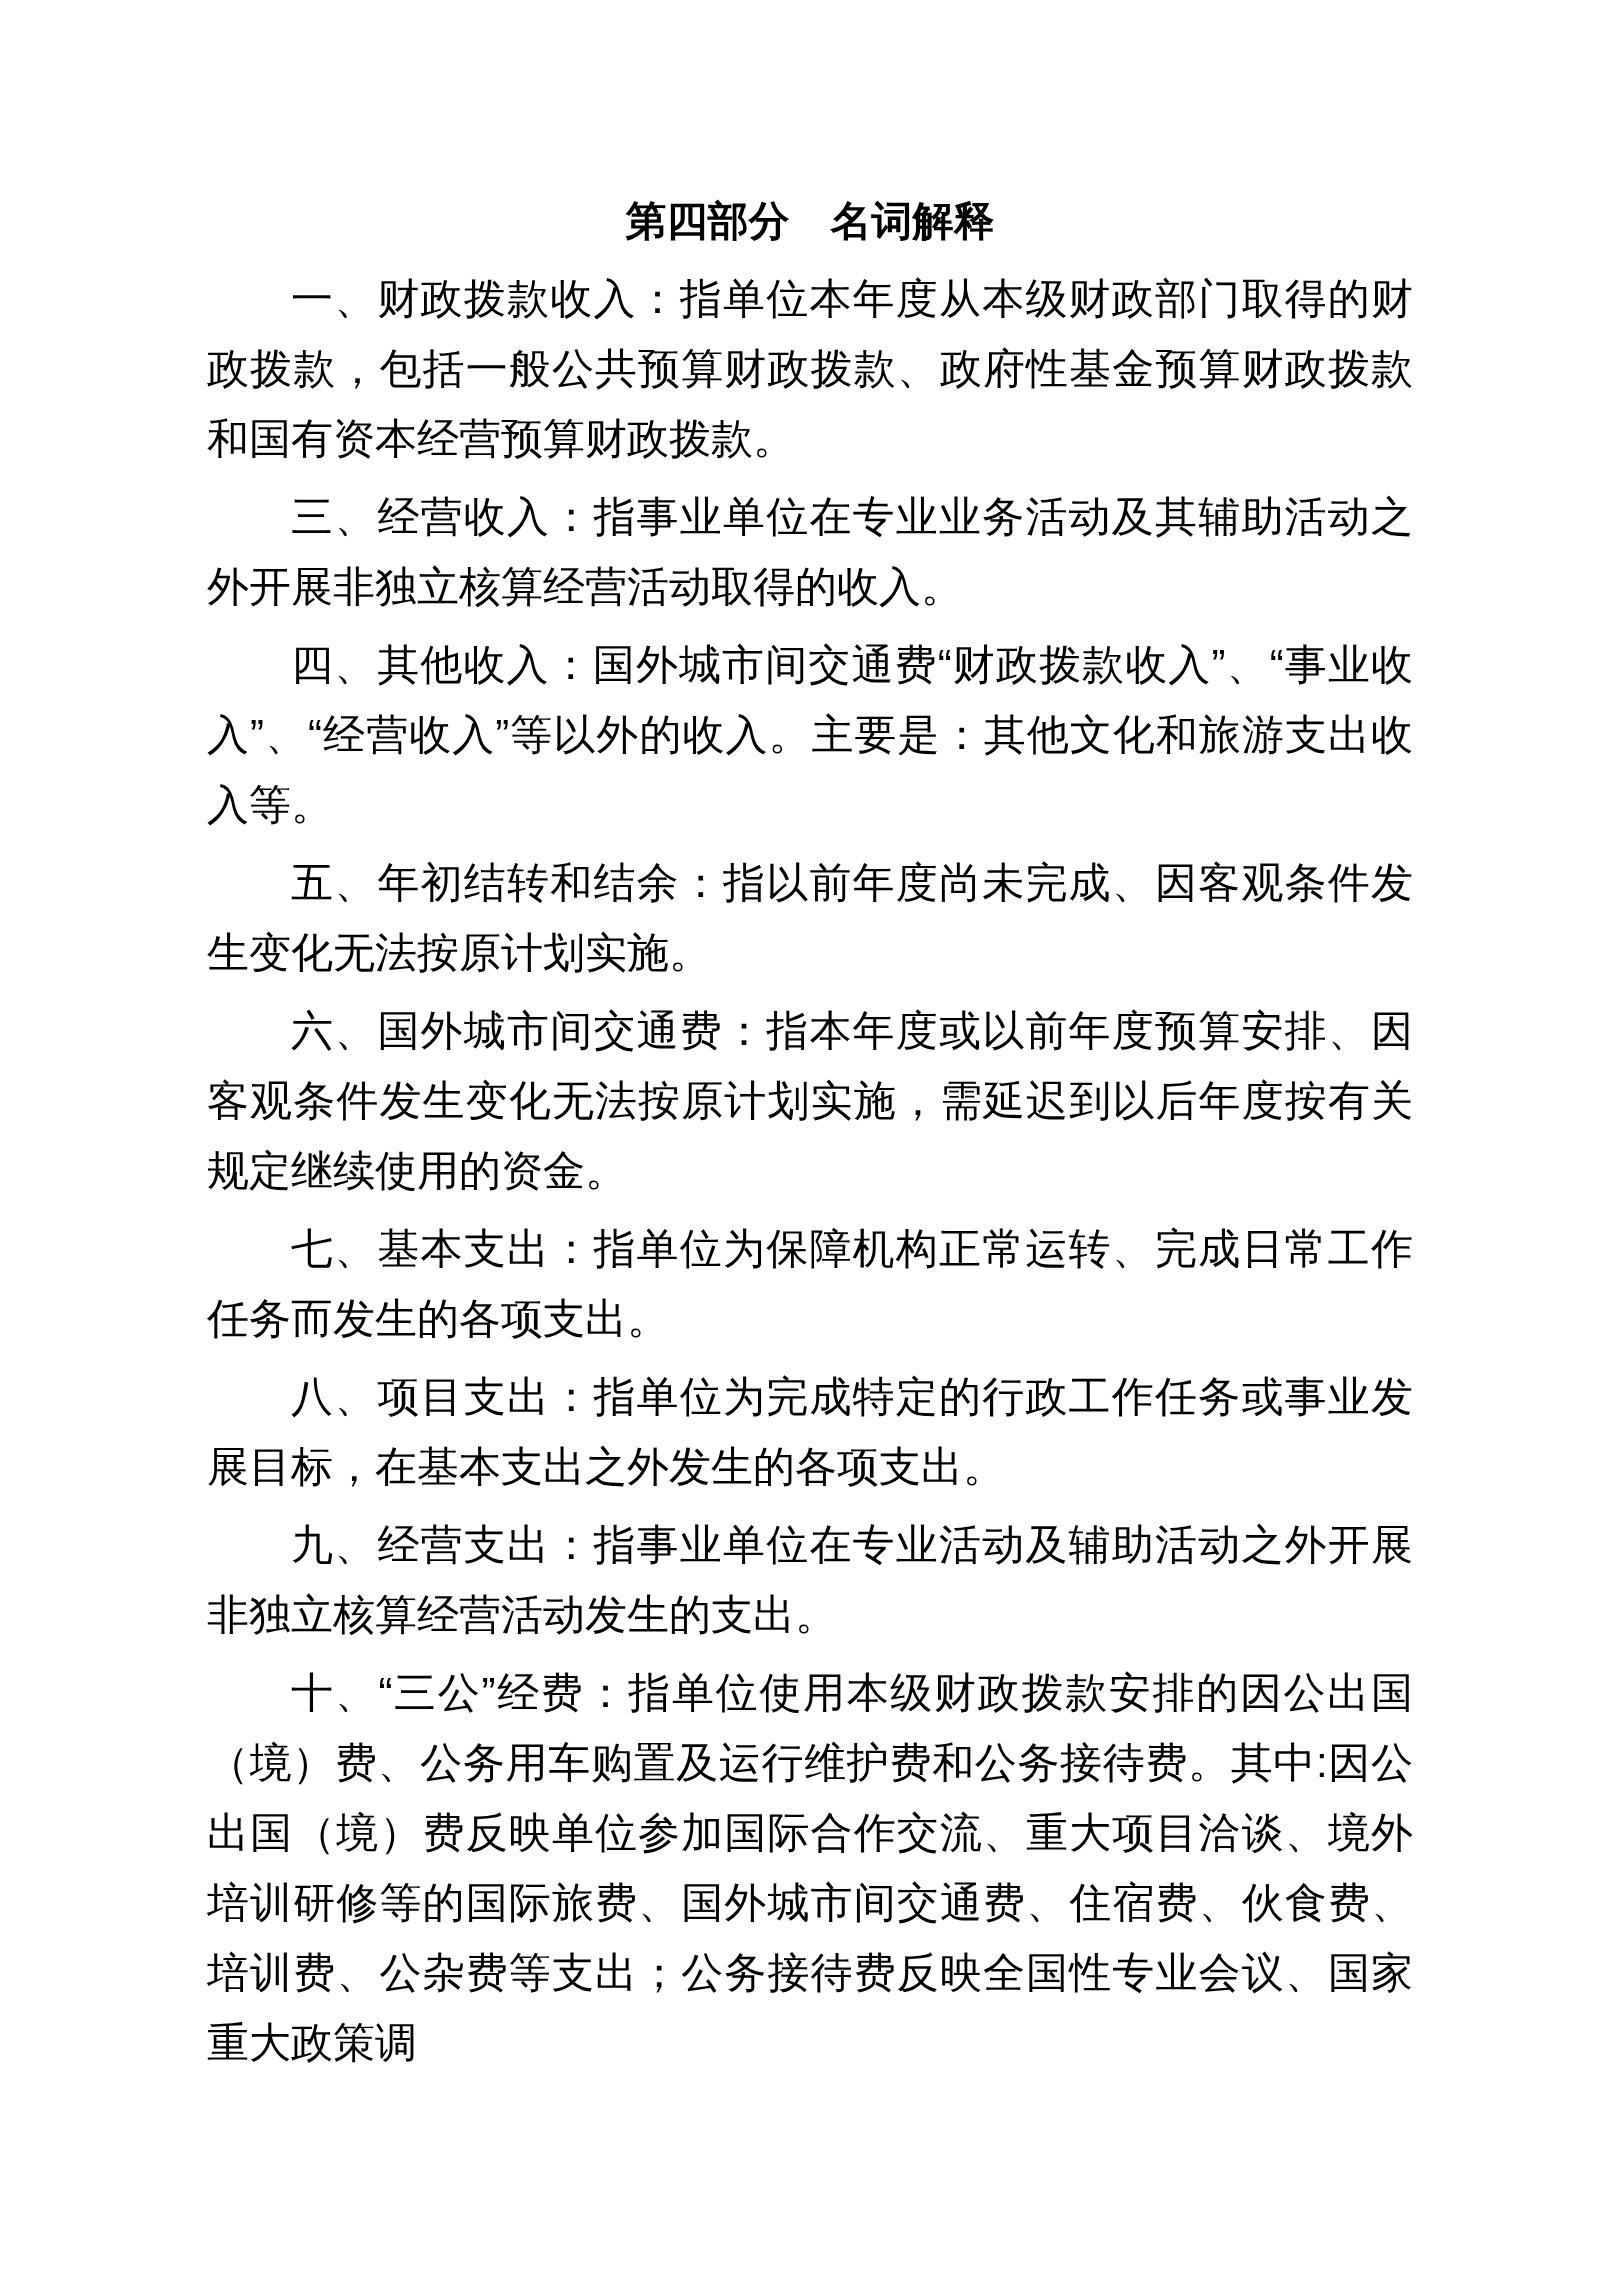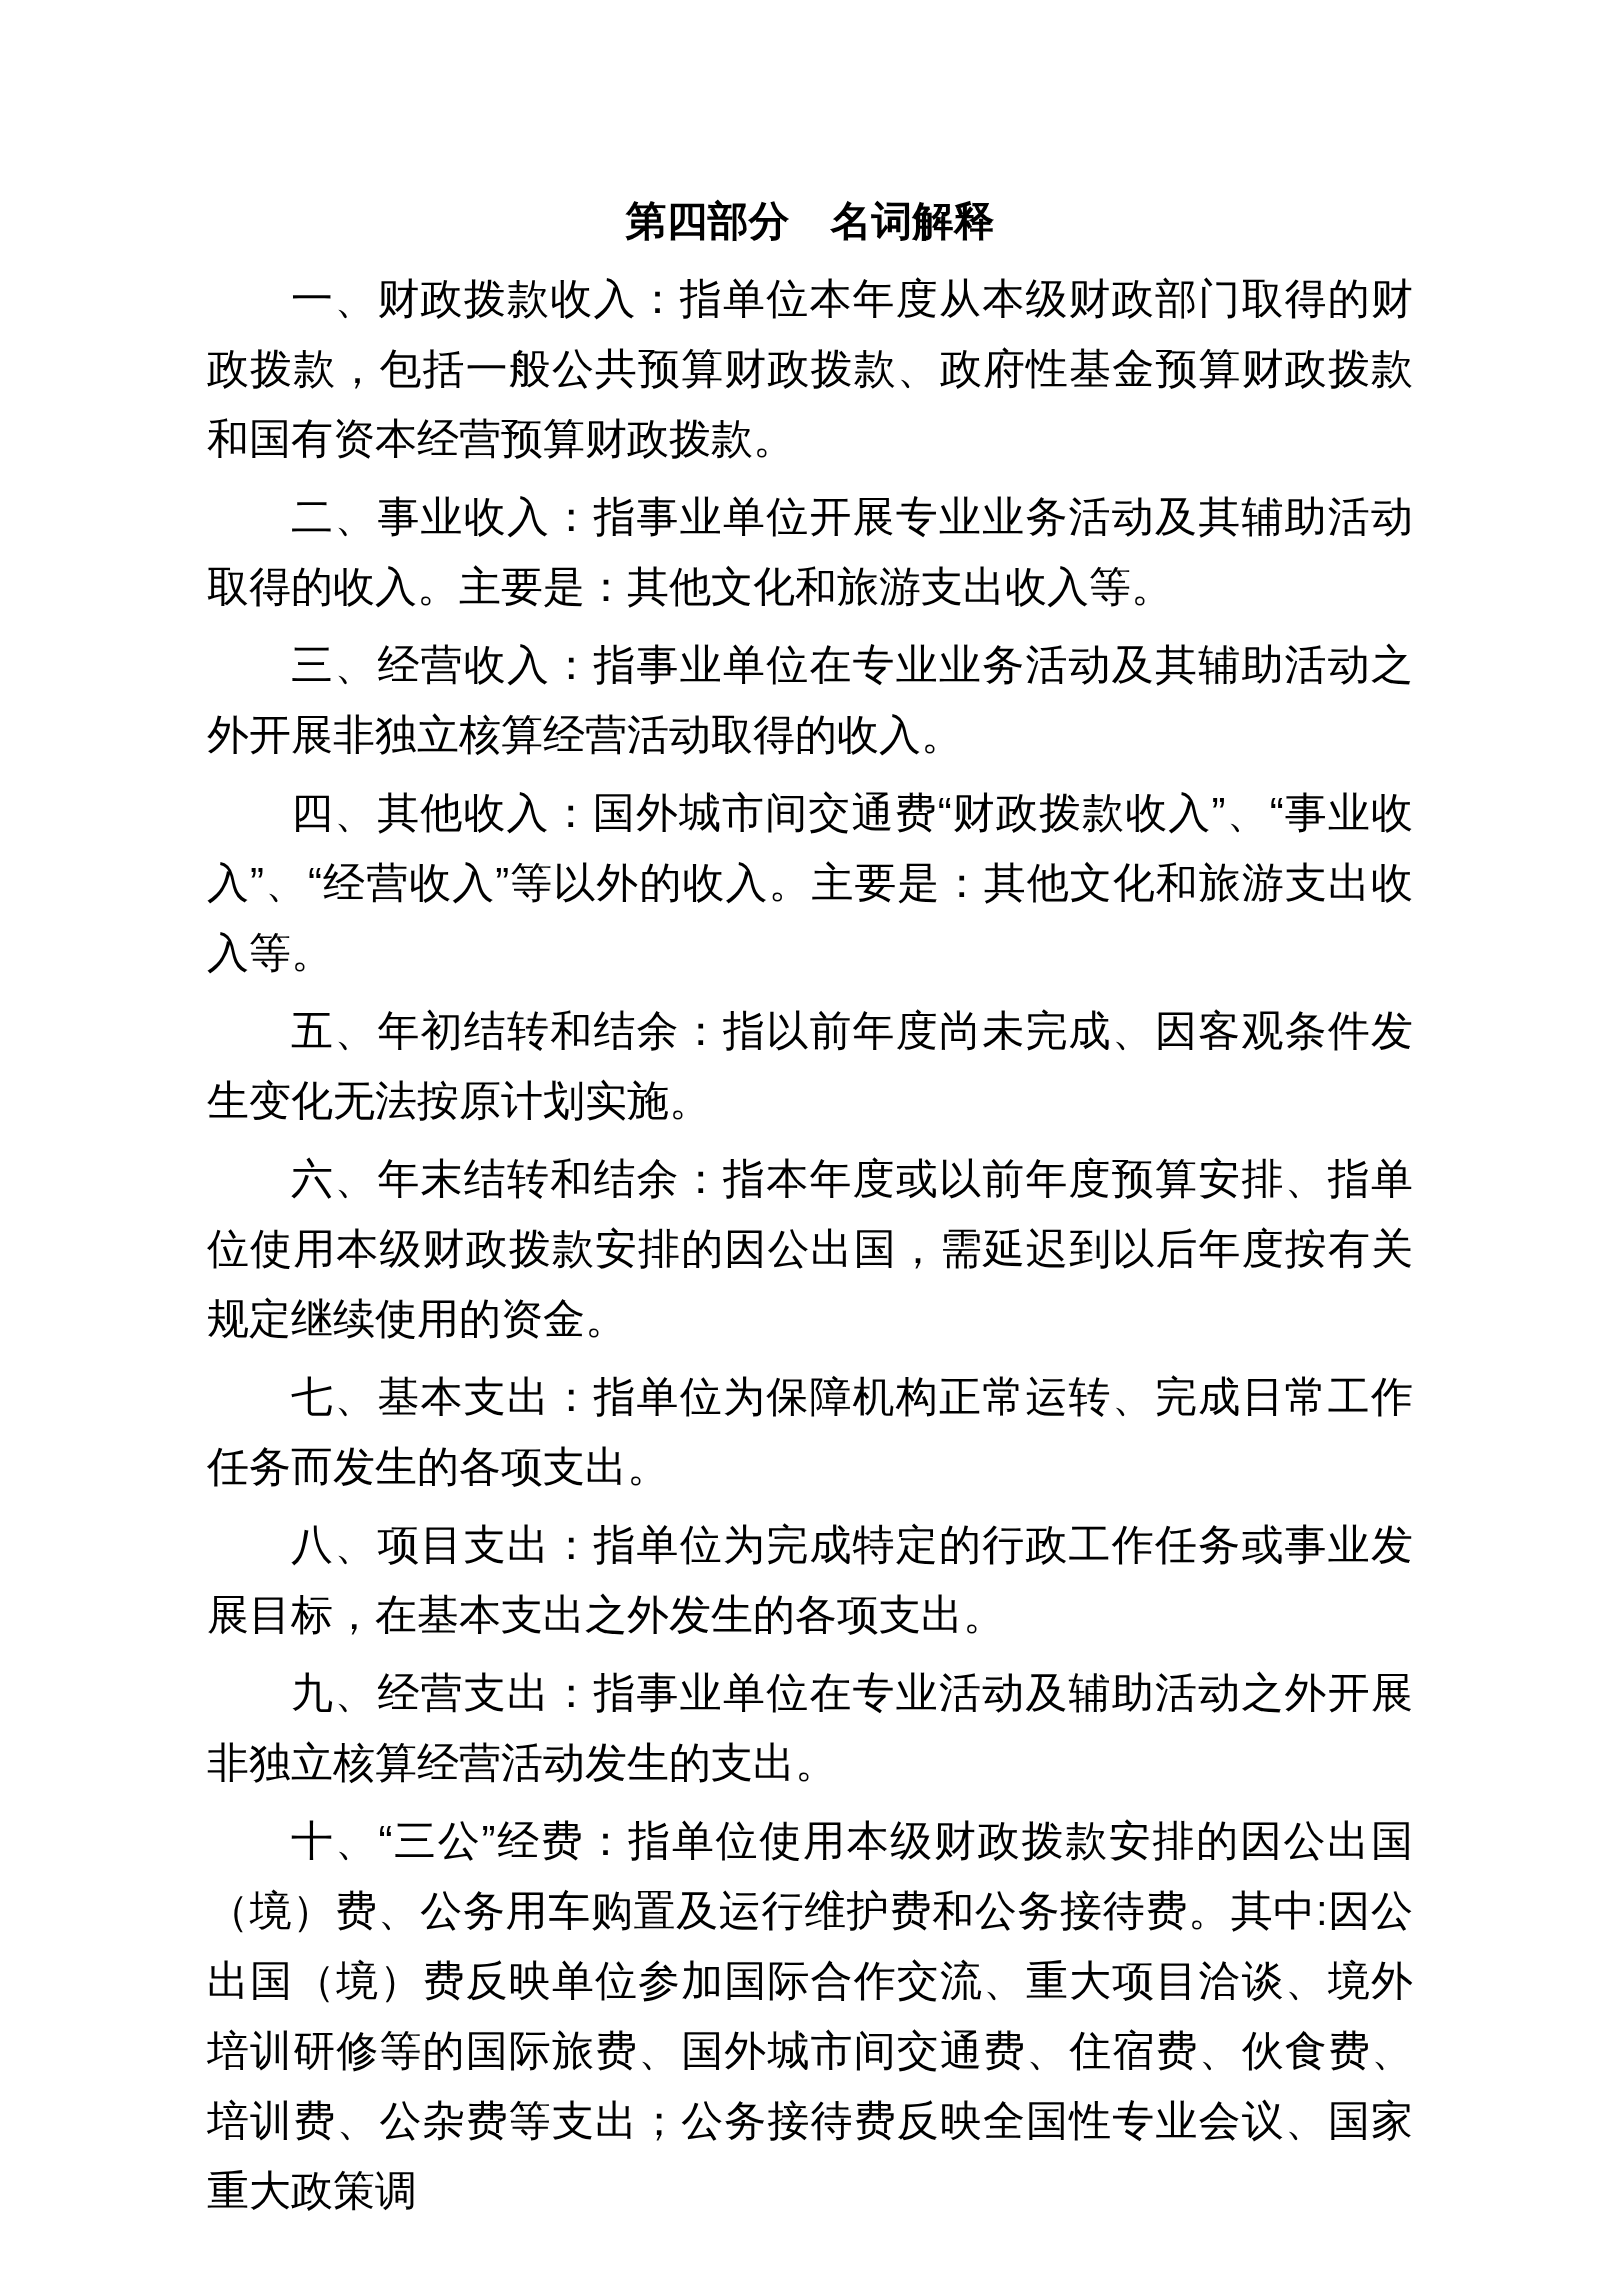--- a/index.html
+++ b/index.html
@@ -43,24 +43,23 @@
     text-indent: 2em;
   }
 </style>
 </head>
 <body>
 
 <div class="page">
   <div class="content">
     <h1 class="title">第四部分　名词解释</h1>
     <p class="para">一、财政拨款收入：指单位本年度从本级财政部门取得的财政拨款，包括一般公共预算财政拨款、政府性基金预算财政拨款和国有资本经营预算财政拨款。</p>
-    <p class="para">二、事业收入：指事业单位开展专业业务活动及其辅助活动取得的收入。主要是：其他文化和旅游支出收入等。</p>
     <p class="para">三、经营收入：指事业单位在专业业务活动及其辅助活动之外开展非独立核算经营活动取得的收入。</p>
     <p class="para">四、其他收入：国外城市间交通费“财政拨款收入”、“事业收入”、“经营收入”等以外的收入。主要是：其他文化和旅游支出收入等。</p>
     <p class="para">五、年初结转和结余：指以前年度尚未完成、因客观条件发生变化无法按原计划实施。</p>
-    <p class="para">六、年末结转和结余：指本年度或以前年度预算安排、指单位使用本级财政拨款安排的因公出国，需延迟到以后年度按有关规定继续使用的资金。</p>
+    <p class="para">六、国外城市间交通费：指本年度或以前年度预算安排、因客观条件发生变化无法按原计划实施，需延迟到以后年度按有关规定继续使用的资金。</p>
     <p class="para">七、基本支出：指单位为保障机构正常运转、完成日常工作任务而发生的各项支出。</p>
     <p class="para">八、项目支出：指单位为完成特定的行政工作任务或事业发展目标，在基本支出之外发生的各项支出。</p>
     <p class="para">九、经营支出：指事业单位在专业活动及辅助活动之外开展非独立核算经营活动发生的支出。</p>
     <p class="para">十、“三公”经费：指单位使用本级财政拨款安排的因公出国（境）费、公务用车购置及运行维护费和公务接待费。其中:因公出国（境）费反映单位参加国际合作交流、重大项目洽谈、境外培训研修等的国际旅费、国外城市间交通费、住宿费、伙食费、培训费、公杂费等支出；公务接待费反映全国性专业会议、国家重大政策调</p>
   </div>
 </div>
 
 
 </body></html>

